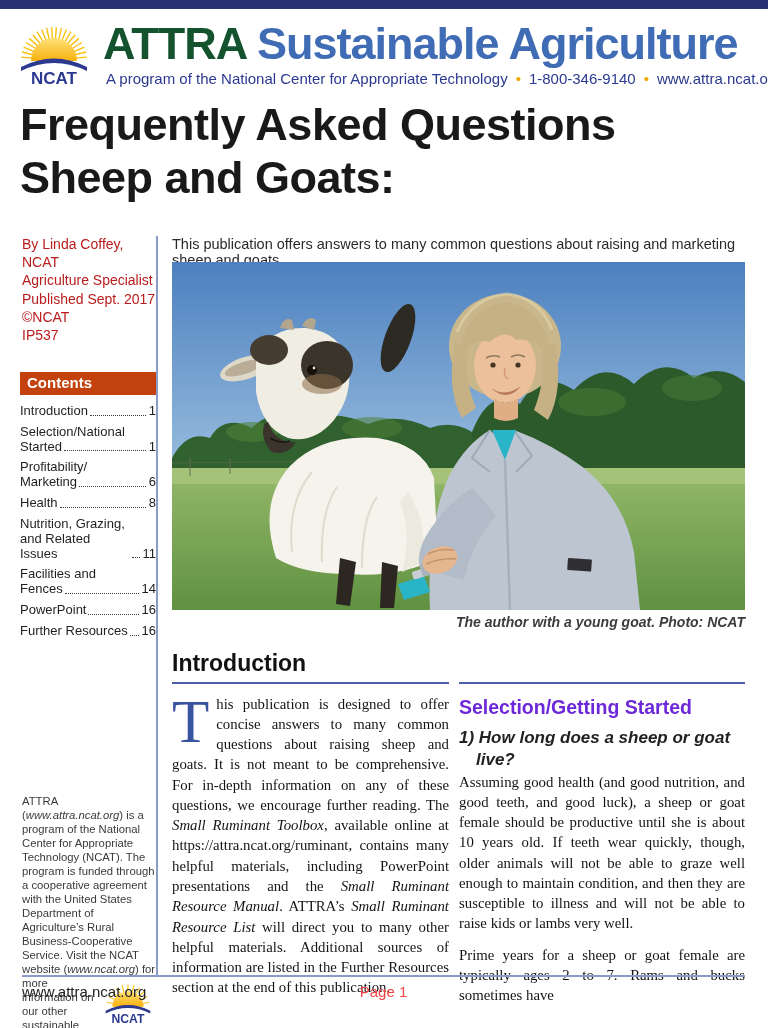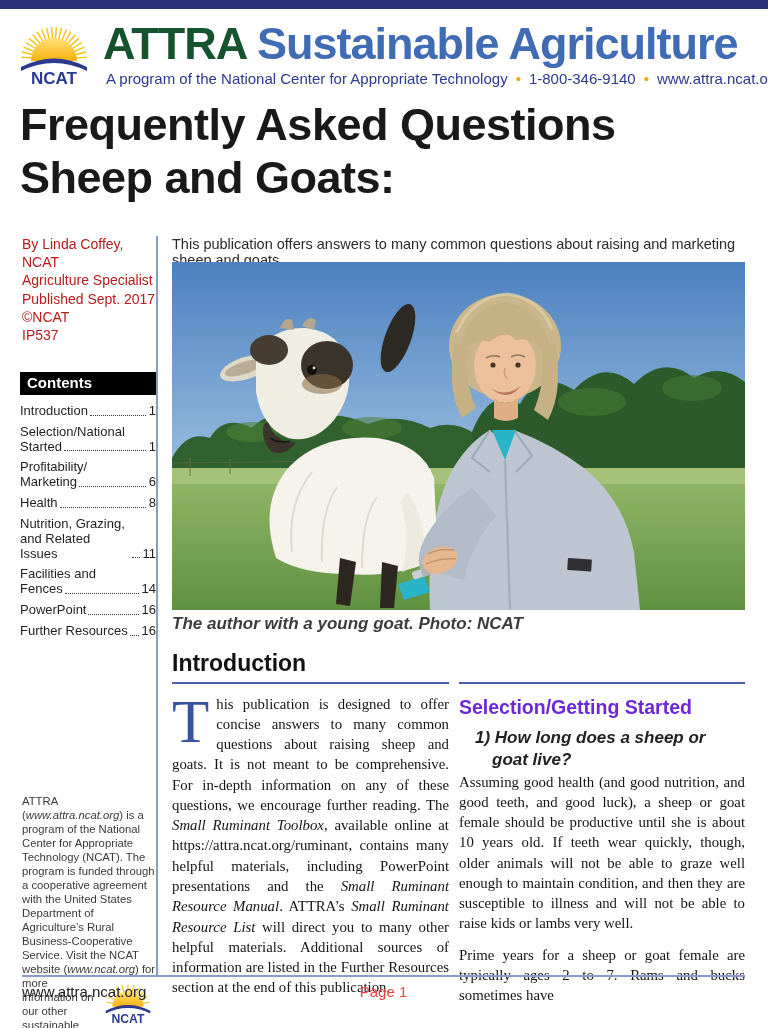--- a/index.html
+++ b/index.html
@@ -17,43 +17,43 @@
   
   .h1{position:absolute;left:20px;top:98px;width:740px;font-size:45px;line-height:1.18;font-weight:bold;color:#191919;letter-spacing:-0.5px;}
   
   .byline{position:absolute;left:22px;top:235px;width:134px;font-size:14px;line-height:1.3;color:#b91c1c;}
   
   .vrule{position:absolute;left:156px;top:236px;width:2px;height:739px;background:#8a9bca;}
   
   .abstract{position:absolute;left:172px;top:236px;width:574px;font-size:14.5px;color:#2a2a2a;}
   
   .photo{position:absolute;left:172px;top:262px;width:573px;height:348px;}
-  .caption{position:absolute;left:172px;top:614px;width:573px;
-           font-size:17px;font-weight:bold;font-style:italic;color:#3c3c3c;}
+  .caption{position:absolute;left:172px;top:614px;width:573px;text-align:right;
+           font-size:14px;font-weight:bold;font-style:italic;color:#3c3c3c;}
   
   .toc{position:absolute;left:20px;top:372px;width:136px;}
-  .toc-header{background:#000000;color:#fff;font-weight:bold;font-size:15px;padding:2px 7px 4px;}
+  .toc-header{background:#c2410c;color:#fff;font-weight:bold;font-size:15px;padding:2px 7px 4px;}
   .toc-items{margin-top:9px;font-size:13px;line-height:1.14;color:#1f1f1f;}
   .toc-item{margin-bottom:6px;}
   .toc-pre:empty{display:none;}
   .toc-line{display:flex;align-items:flex-end;}
   .leader{flex:1;border-bottom:1.7px dotted #3c3c3c;margin:0 3px 3px 2px;min-width:8px;}
   
   .sidenote{position:absolute;left:22px;top:794px;width:134px;font-size:11.3px;line-height:1.24;color:#3a3a3a;}
   .sidenote .it{font-style:italic;}
   .nlogo-float{float:right;width:56px;height:46px;margin:3px 0 0 3px;}
   
   .col-left{position:absolute;left:172px;top:650px;width:277px;}
   .col-right{position:absolute;left:459px;top:650px;width:286px;}
   .h2{font-size:23px;font-weight:bold;color:#111;line-height:1.2;margin:0;}
   .hrule{height:0;border-bottom:2.5px solid #4a5ea9;margin-top:4px;}
   .rrule{height:0;border-bottom:2.5px solid #4a5ea9;margin-top:32px;}
   .h2b{font-size:19.5px;font-weight:bold;color:#6d28d9;margin:12px 0 0;line-height:1.2;}
   .h3{font-size:17px;font-weight:bold;font-style:italic;color:#222;line-height:1.3;
-      margin:8px 16px 0;text-indent:-17px;padding-left:17px;}
+      margin:8px 0 0;text-indent:-17px;padding-left:17px;}
   .serif{font-family:"Liberation Serif",serif;font-size:14.8px;line-height:1.37;color:#141414;text-align:justify;}
   .col-left .serif{margin-top:10px;}
   .col-right .serif{}
   .serif .it{font-style:italic;}
   .p2{margin-top:11px;}
   .dropcap{float:left;font-family:"Liberation Serif",serif;font-size:61px;line-height:50px;
            color:#39549f;padding:3px 7px 0 0;}
   
   .frule{position:absolute;left:22px;top:975px;width:723px;height:2px;background:#8a9bca;}
   .footer-left{position:absolute;left:22px;top:983px;font-size:15px;color:#222;}

